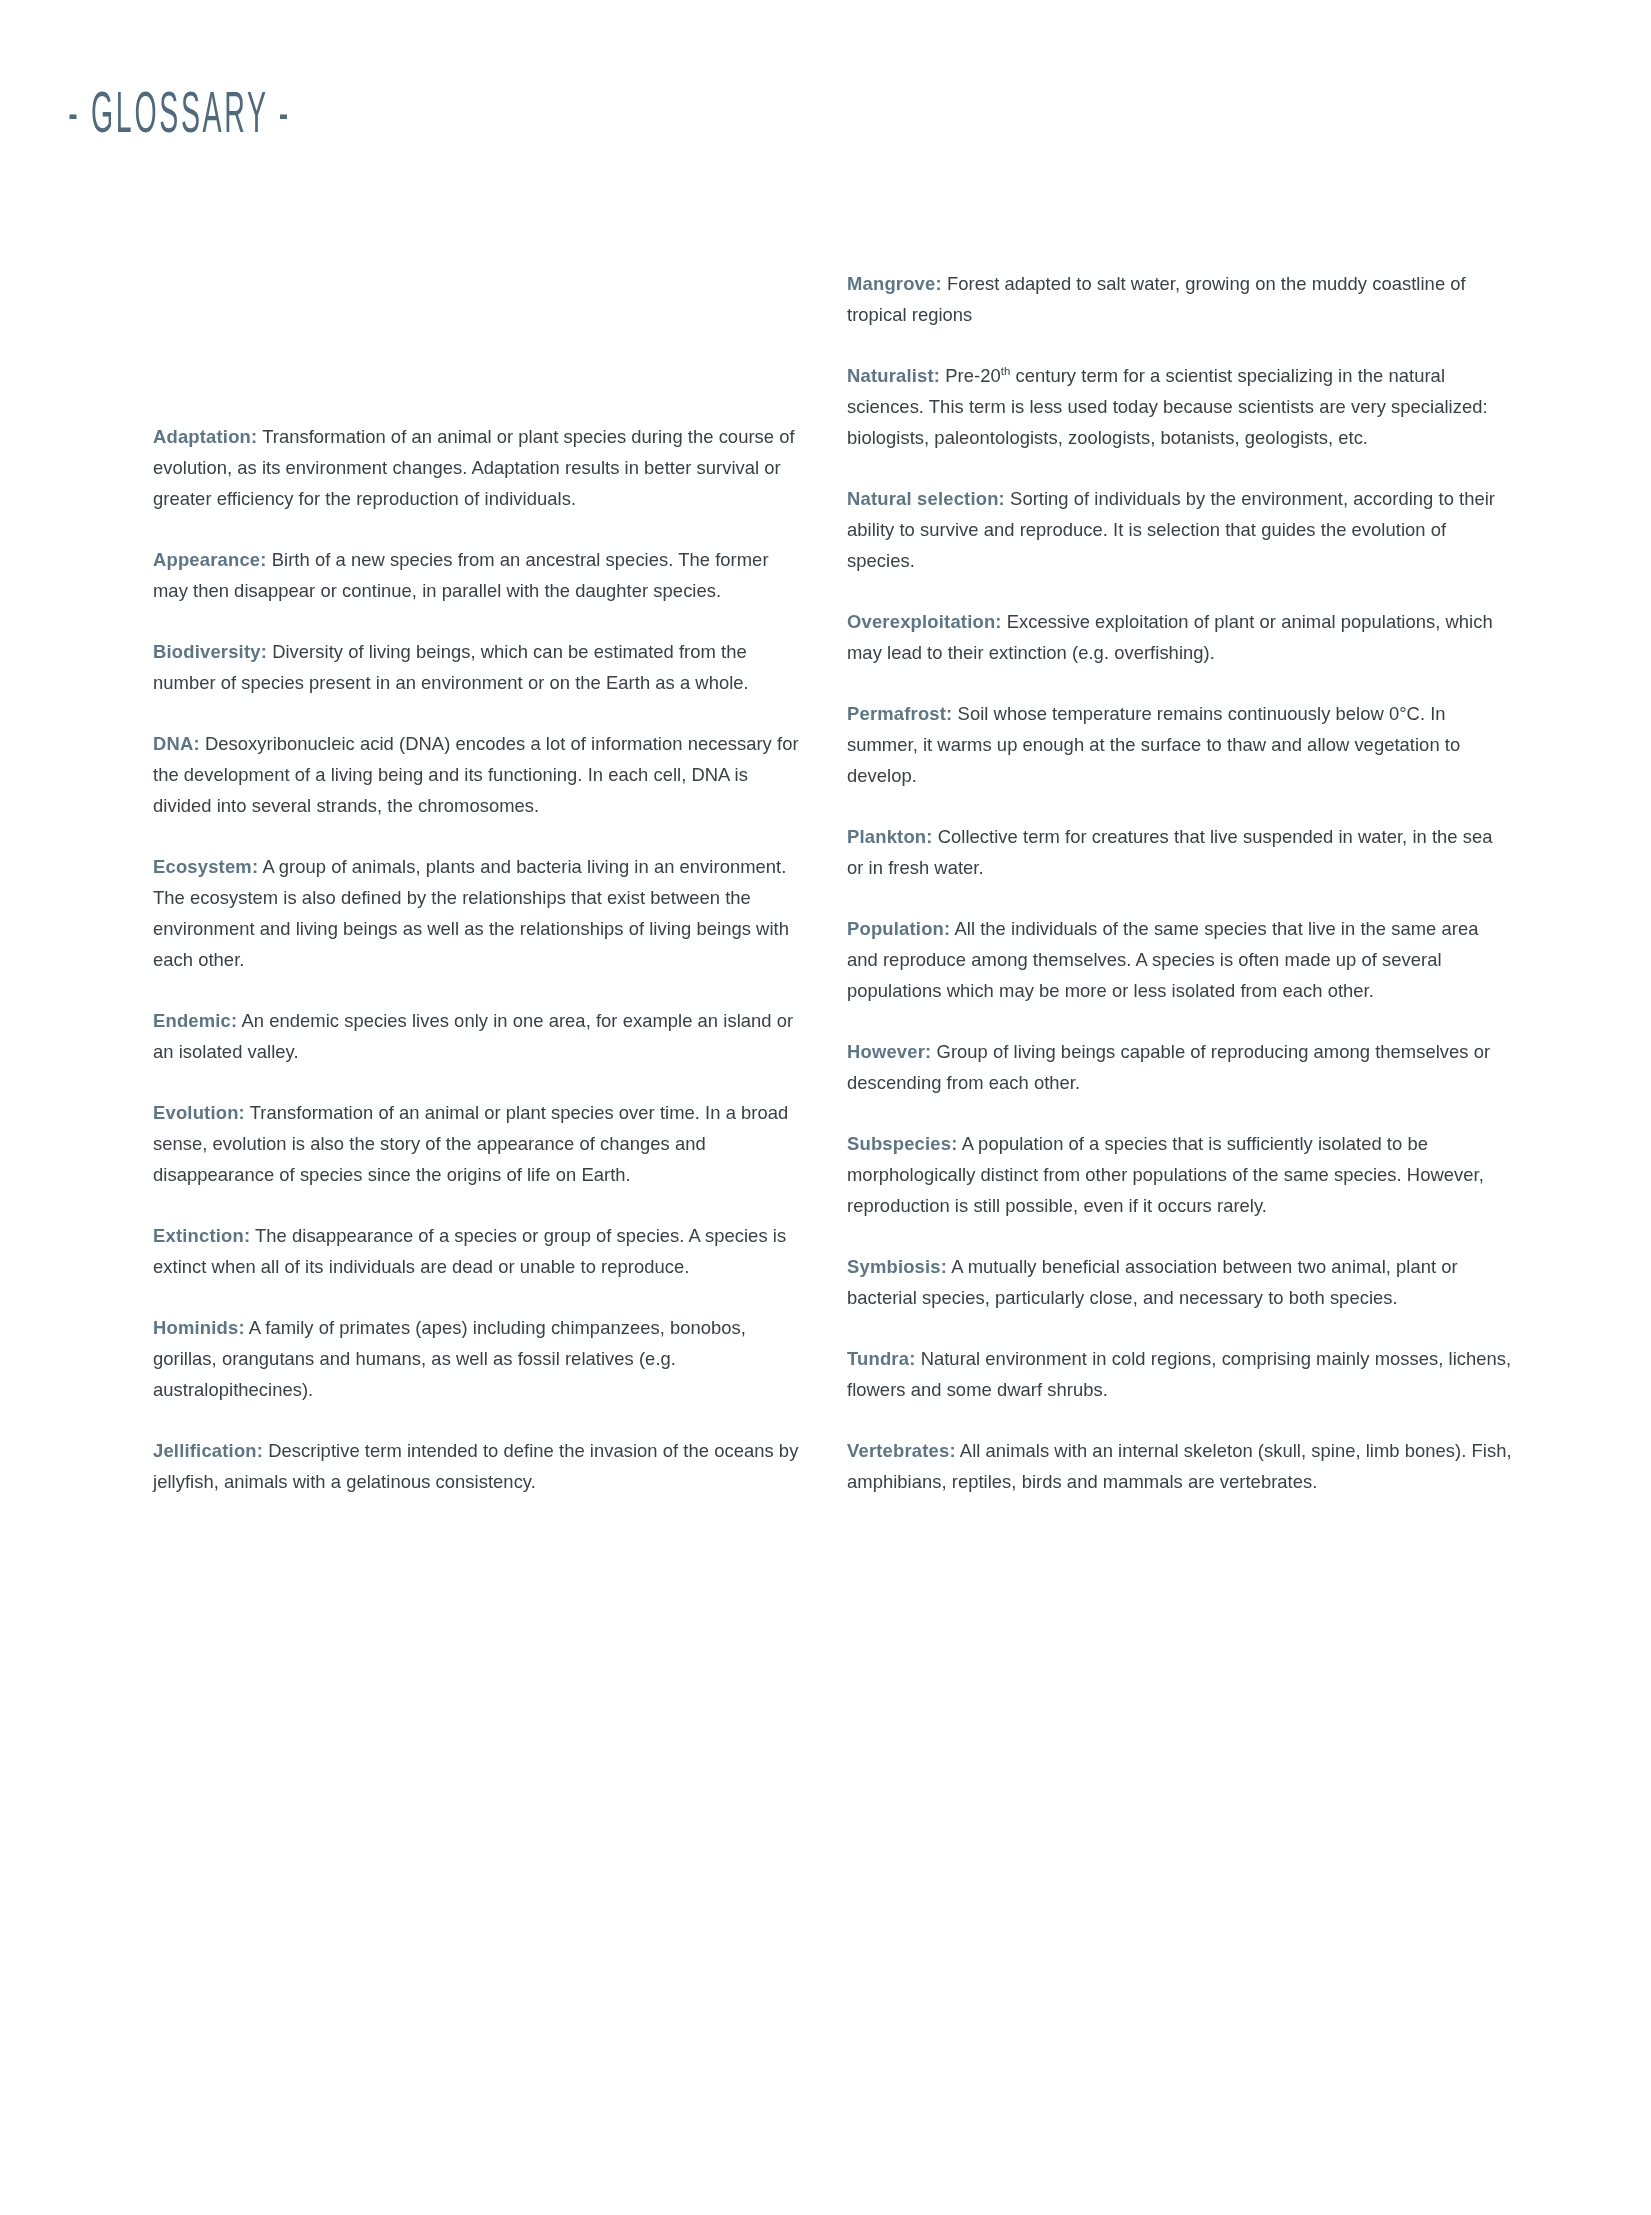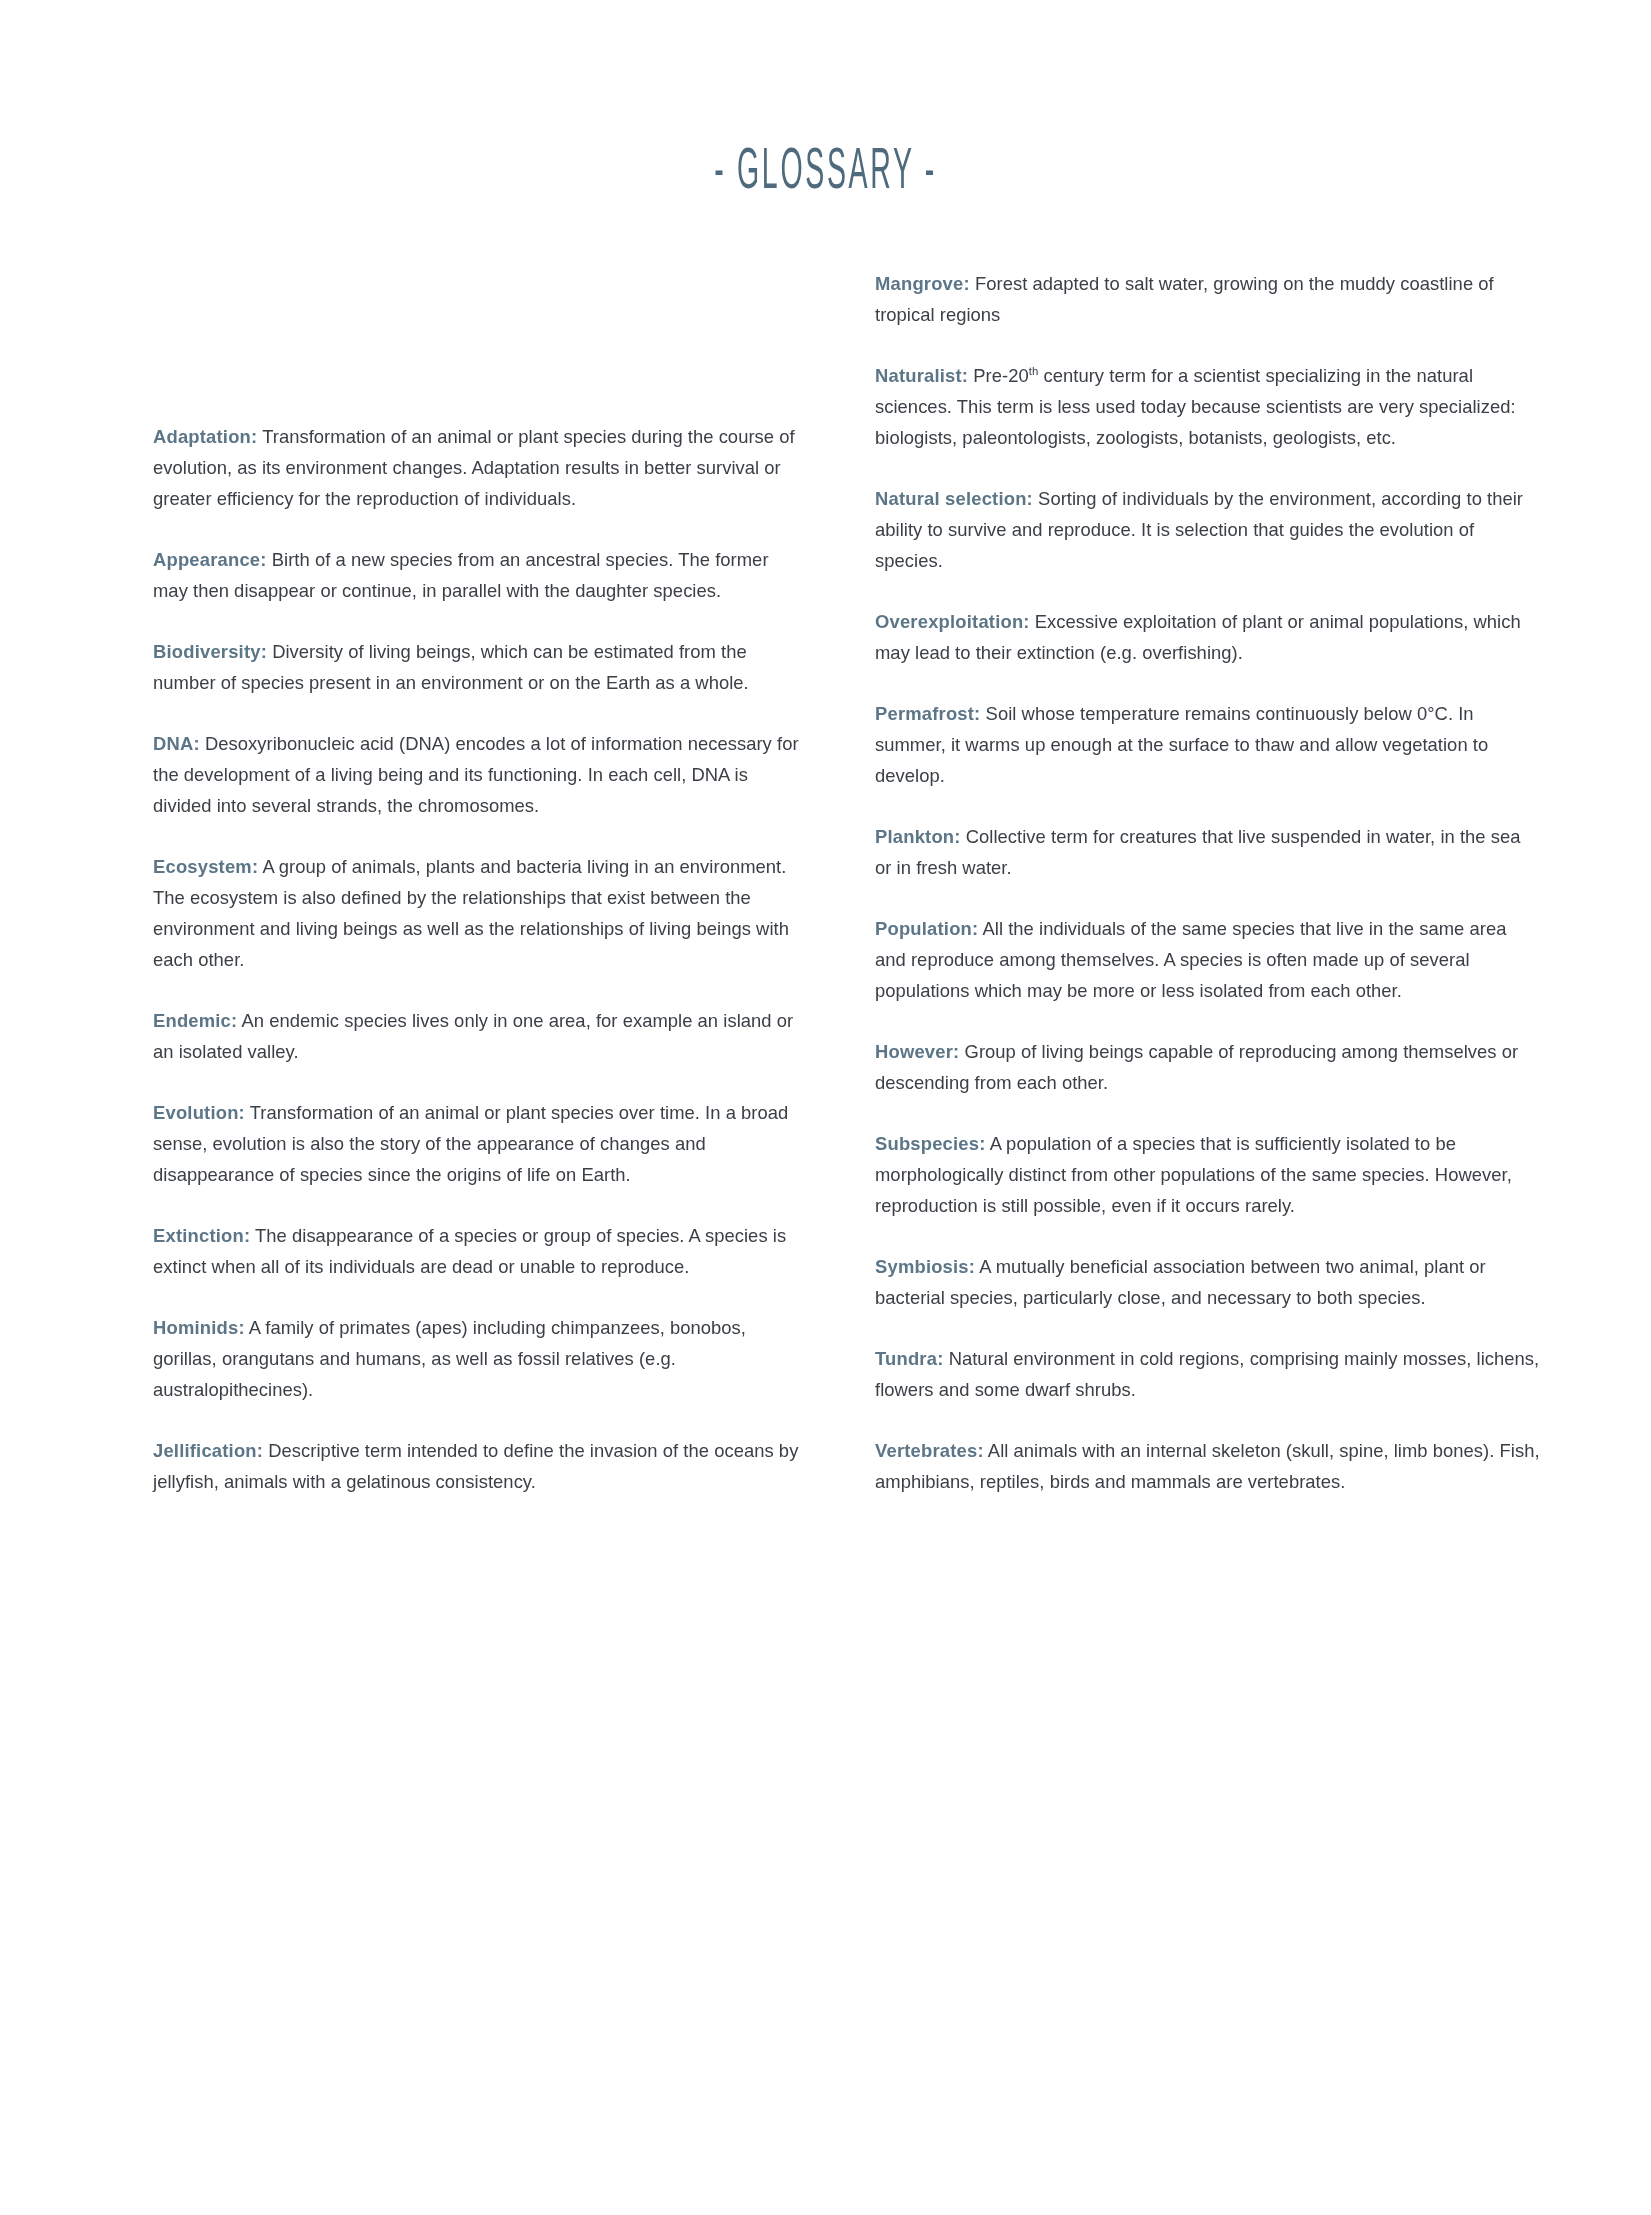--- a/index.html
+++ b/index.html
@@ -20,22 +20,21 @@
     width: 1652px;
     height: 2215px;
     background: #ffffff;
     box-sizing: border-box;
     overflow: hidden;
   }
 
   
   .title-wrap {
     width: 100%;
-    text-align: center;
-    padding-top: 110px;
+    padding-top: 54px;
   }
   .page-title {
     display: inline-block;
     font-family: "Liberation Sans", sans-serif;
     font-size: 46px;
     font-weight: 400;
     letter-spacing: 4.3px;
     color: #4f6a7d;
     transform: scaleX(0.62) scaleY(1.26);
     transform-origin: center center;
@@ -51,21 +50,20 @@
     display: flex;
     gap: 47px;
     align-items: flex-end;
   }
   .column {
     width: 647px;
     flex: 0 0 auto;
   }
   .column.right {
     width: 667px;
-    margin-left: 28px;
   }
 
   .entry {
     margin: 0 0 30px 0;
     font-size: 18.4px;
     line-height: 31px;
     color: #3b4046;
     letter-spacing: 0.04px;
     text-align: left;
   }

